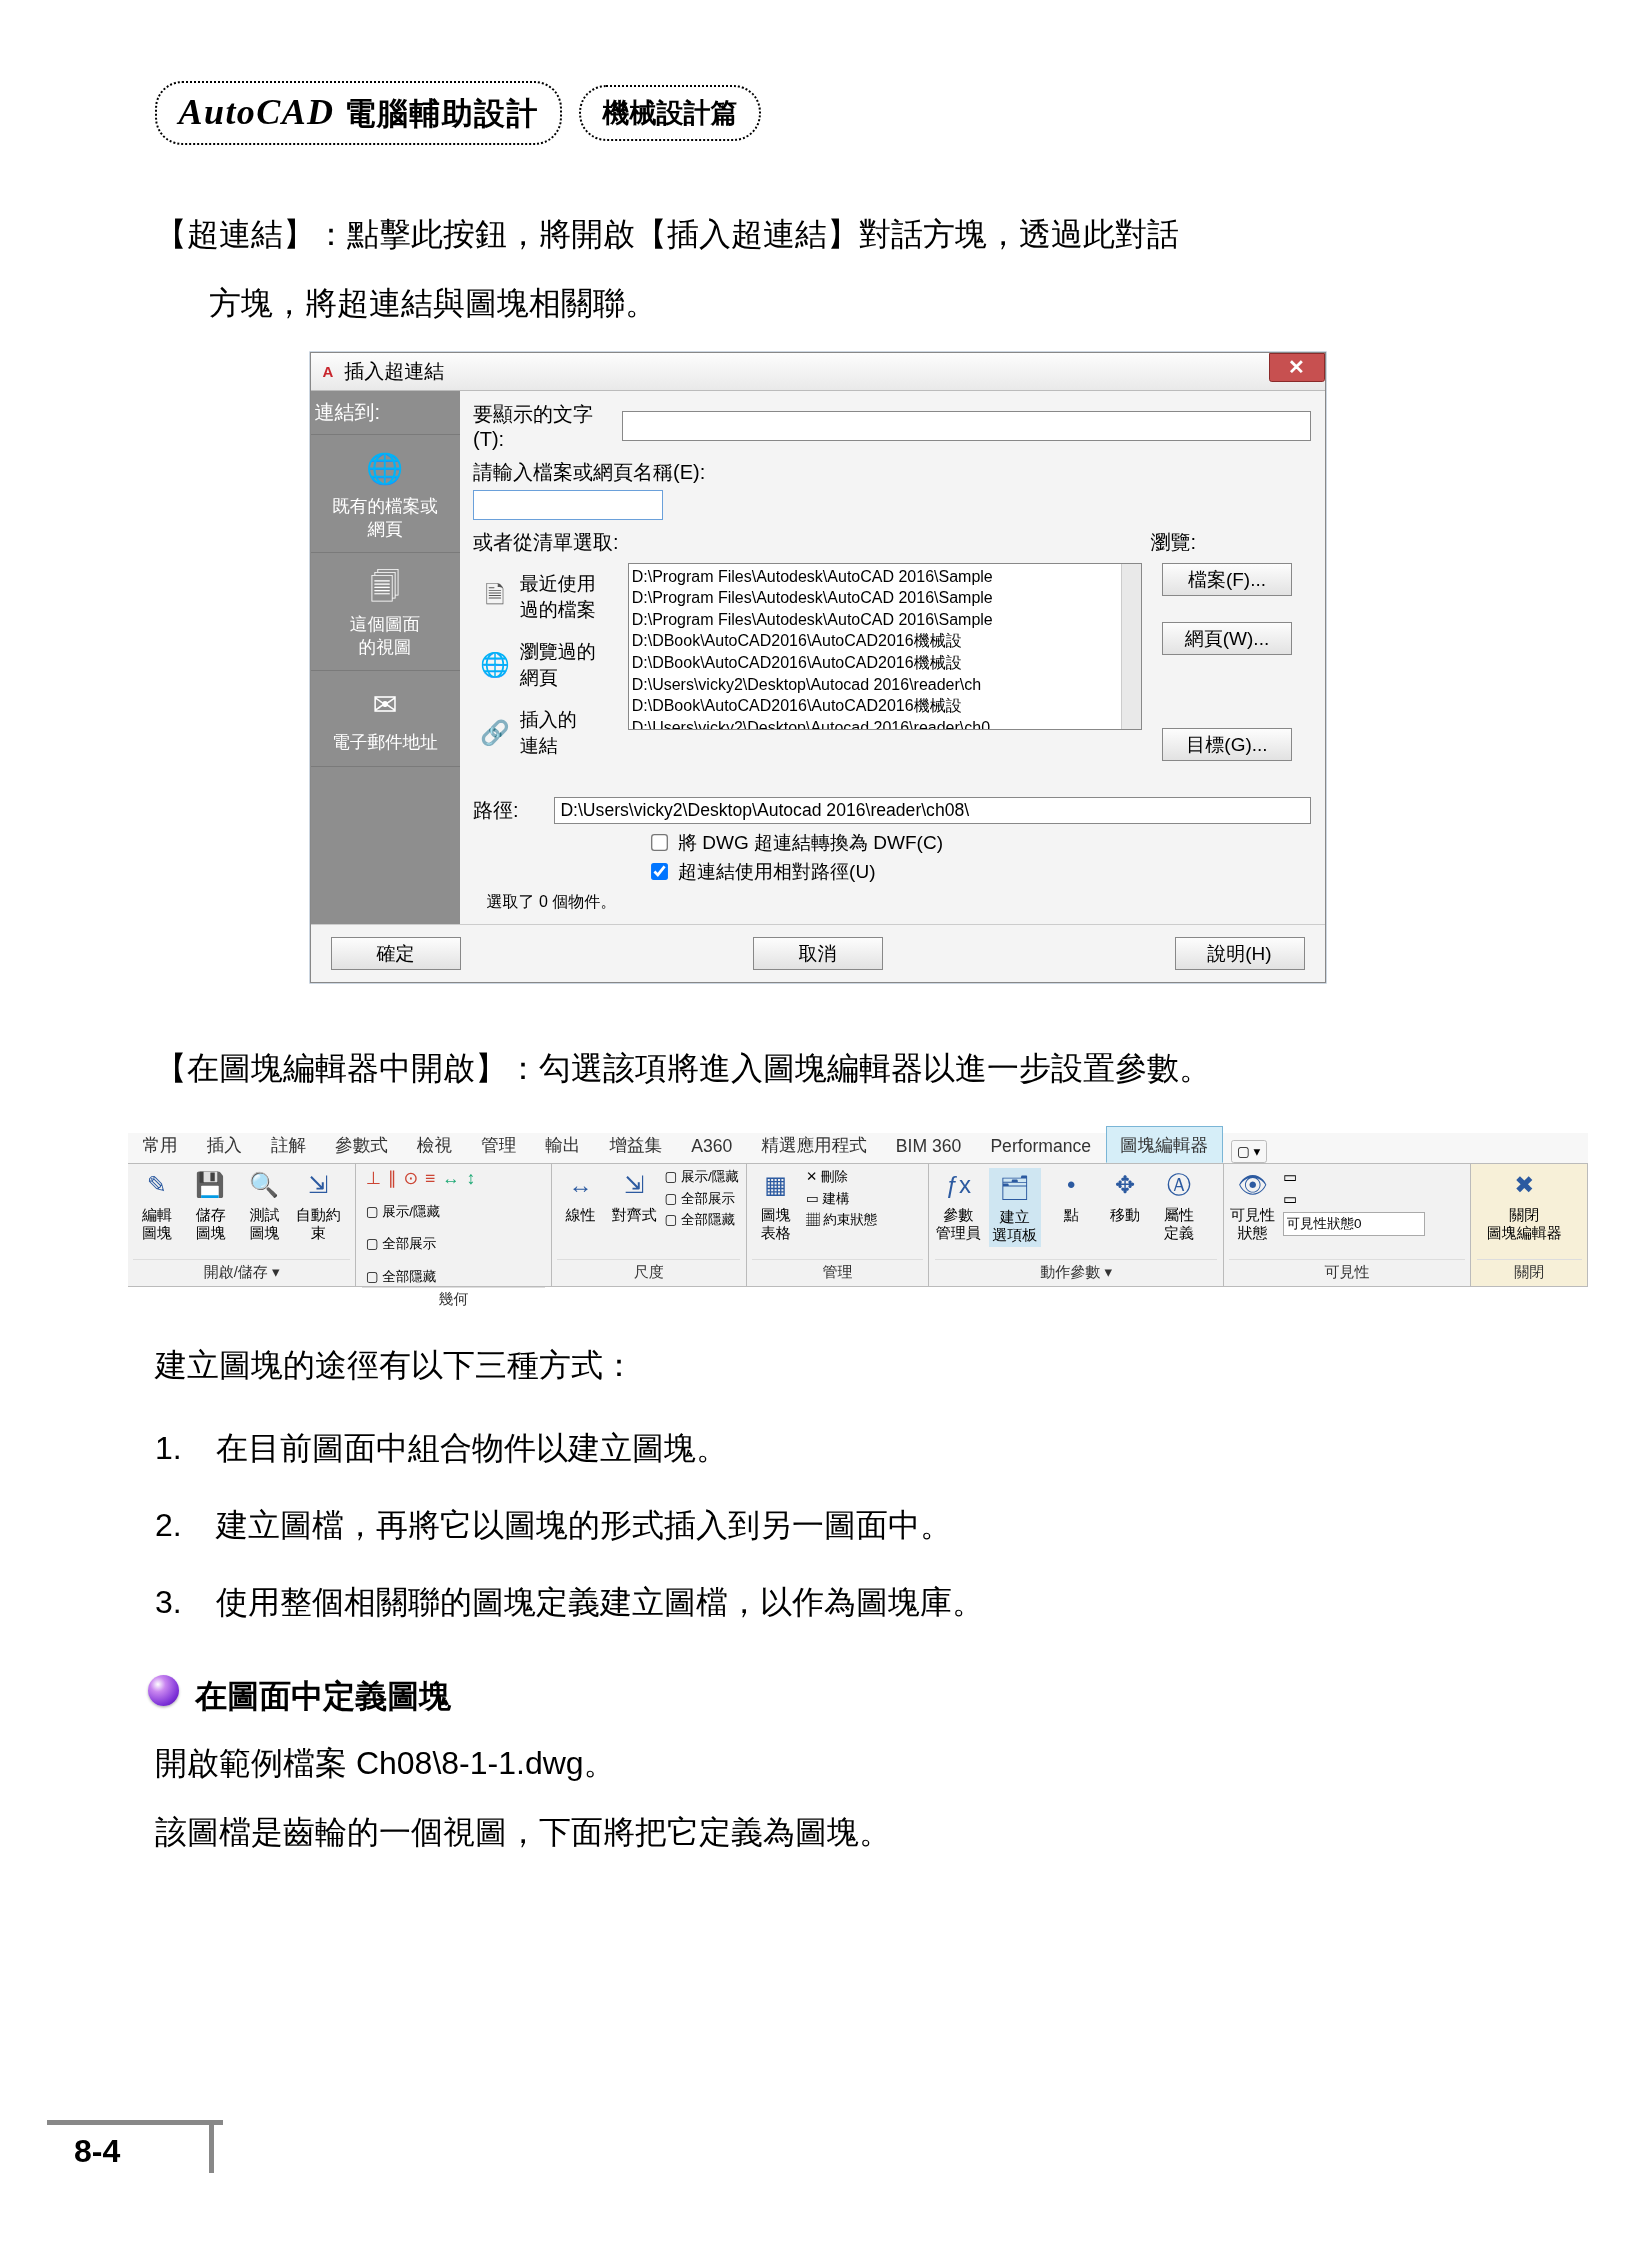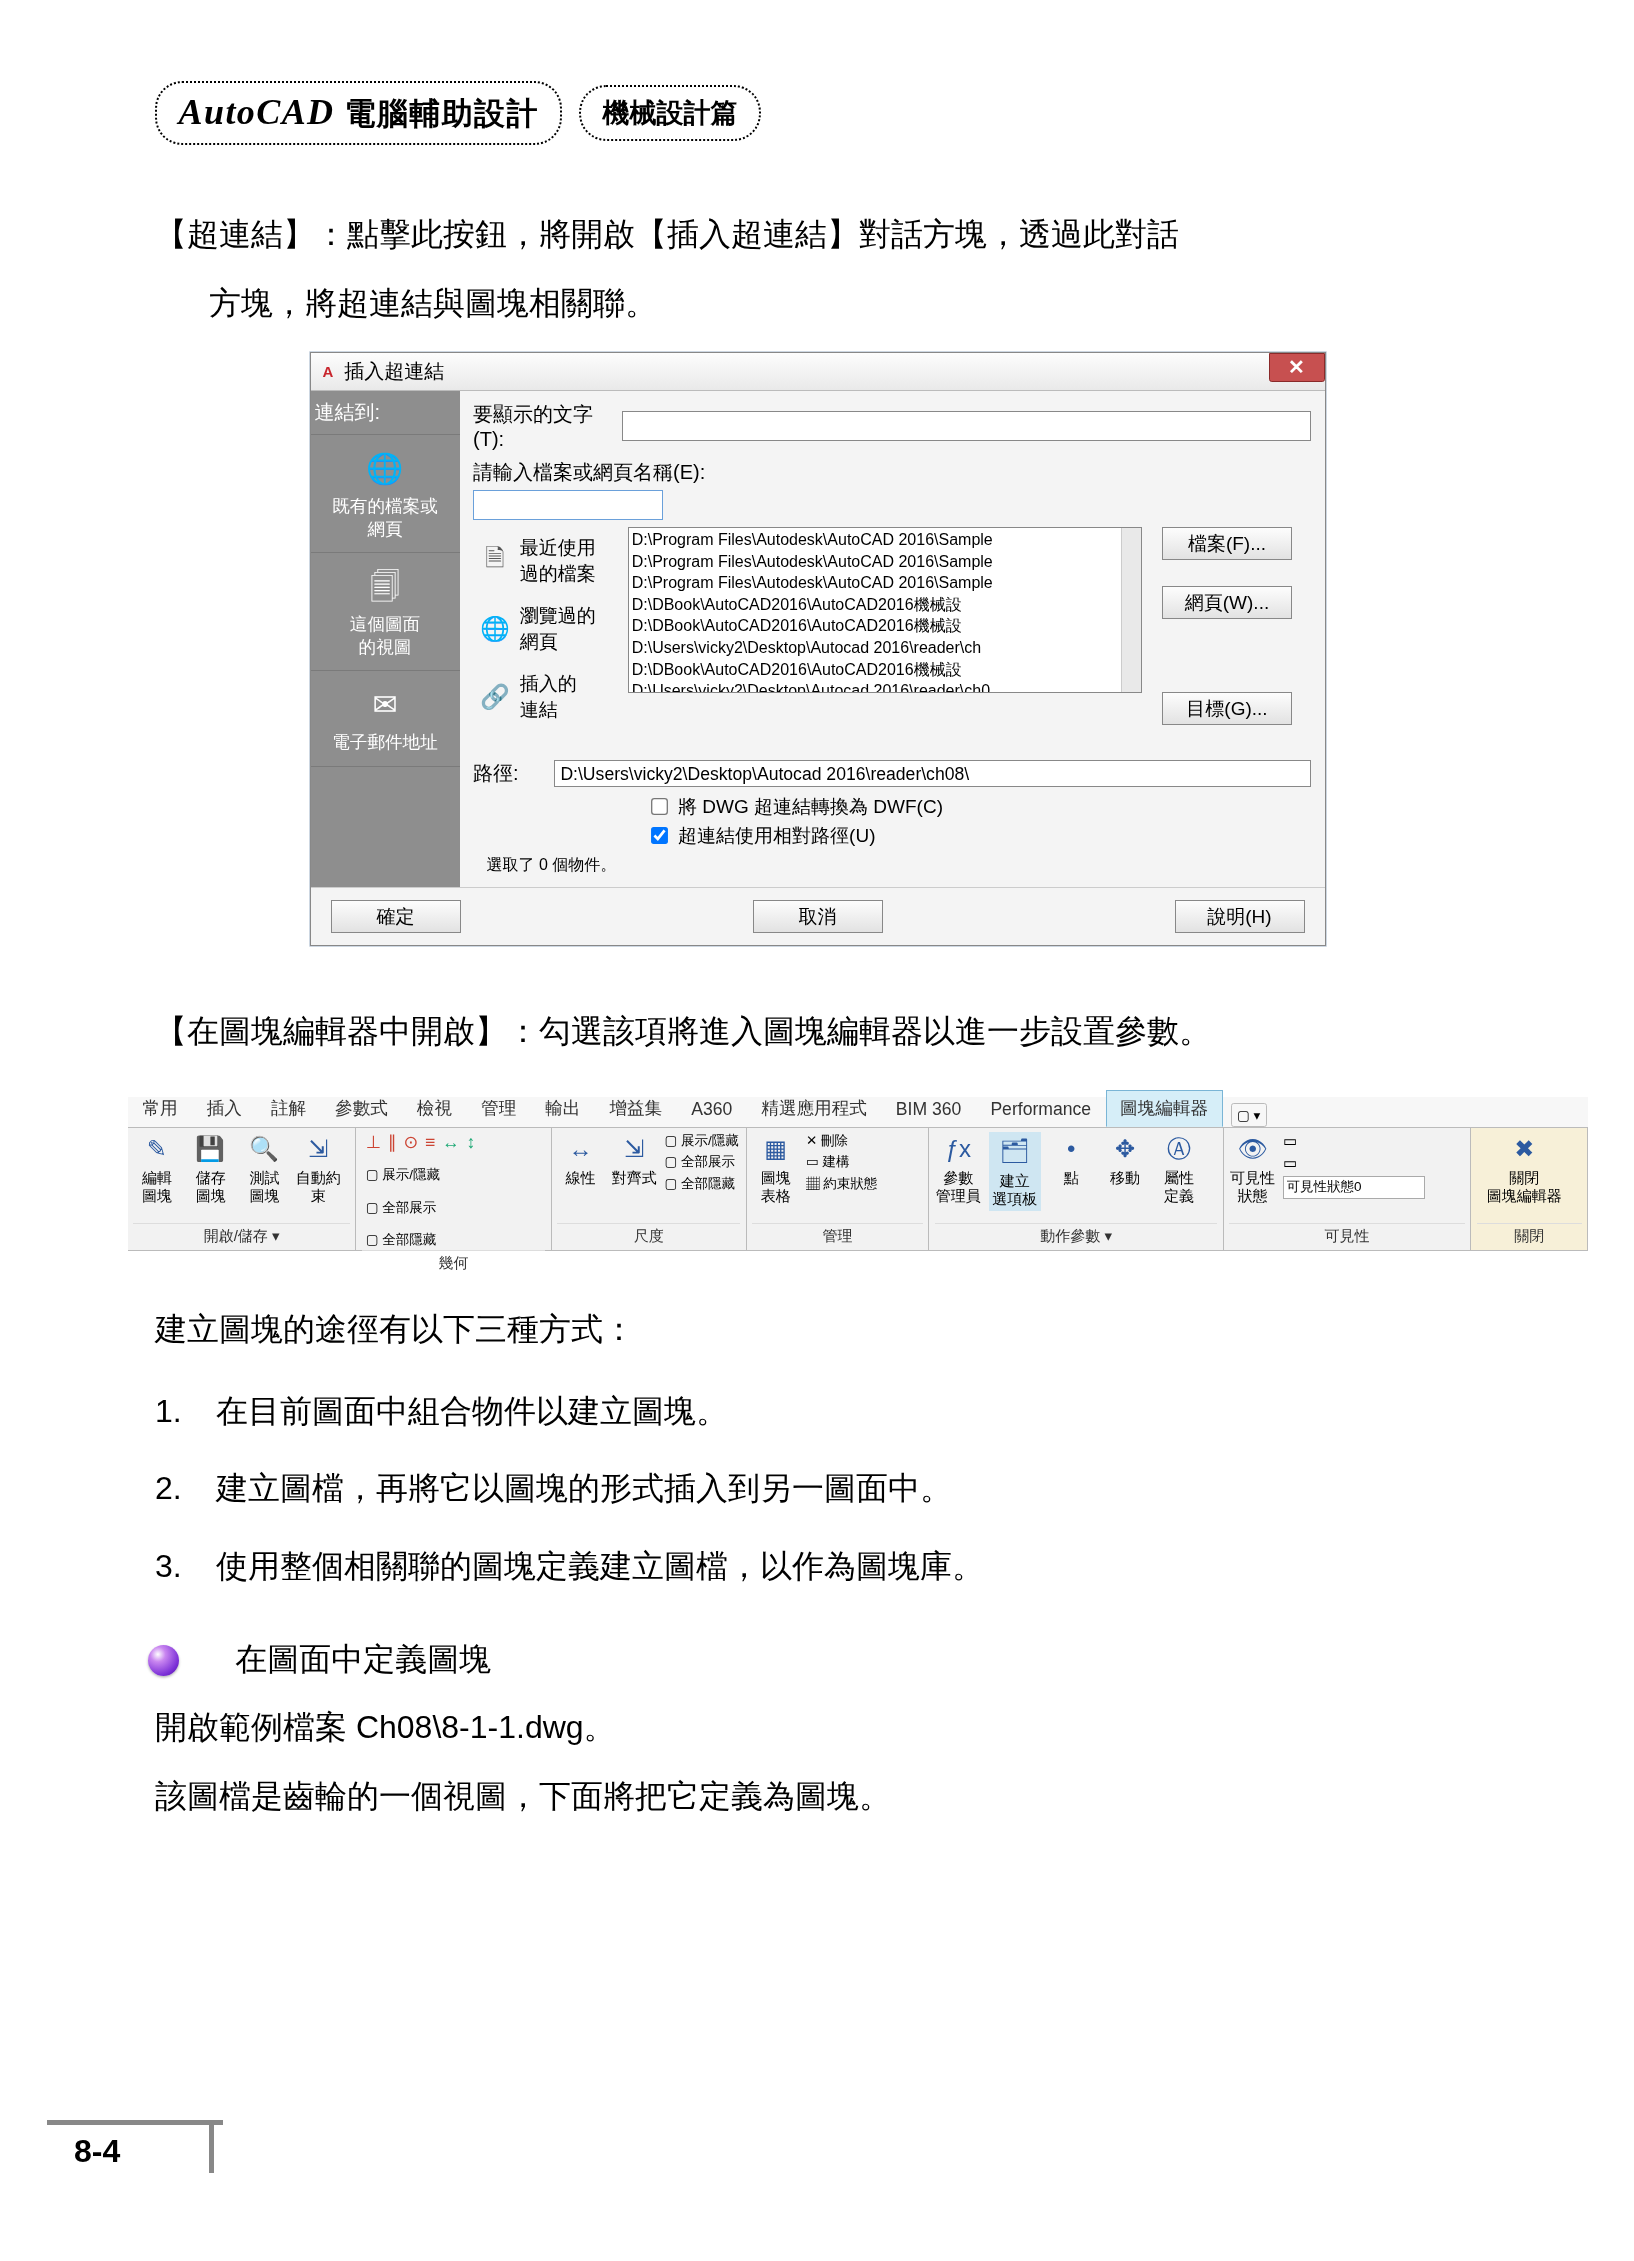--- a/index.html
+++ b/index.html
@@ -257,24 +257,23 @@
     font-size: 24px; color: #2c5aa0; margin-bottom: 2.7px;
   }
   .rgroup .glabel {
     text-align: center; font-size: 15px; color: #333;
     border-top: 0.7px solid #ddd; padding: 2.7px 0 4px 0;
   }
   .mini-row { font-size: 13.5px; line-height: 1.4; white-space: nowrap; }
 
   
   .section-head {
-    display: flex; align-items: center;
-    font-size: 32px; font-weight: 400;
+    display: flex; align-items: flex-start;
+    font-size: 32px; font-weight: 700;
     margin: 6.8px 0 13.5px -6.8px;
-    gap: 40px;
   }
   .ball {
     width: 31px; height: 31px; border-radius: 50%;
     background: radial-gradient(circle at 32% 30%, #fff 0%, #c986f0 25%, #7a2ed6 70%, #4a1394 100%);
     margin-right: 16px;
     box-shadow: 0 1.4px 2.7px rgba(0,0,0,.3);
   }
 
   
   .num-list {
@@ -344,20 +343,24 @@
       </div>
 
       <div class="d-right">
         <div class="d-row">
           <span class="d-label">要顯示的文字(T):</span>
           <input class="d-input plain" style="">
         </div>
         <div class="d-sublabel">請輸入檔案或網頁名稱(E):</div>
         <input class="d-input" value="" style="">
 
+        <div style="display:flex; justify-content:space-between; margin-top:9.5px;">
+          <span>或者從清單選取:</span>
+          <span style="margin-right:115px;">瀏覽:</span>
+        </div>
 
         <div class="d-picklist-row">
           <div class="d-source-nav">
             <div class="snav">
               <span class="snav-icon">🗎</span>
               <span style="white-space:pre-line;text-align:center;">最近使用
 過的檔案</span>
             </div>
             <div class="snav">
               <span class="snav-icon">🌐</span>

